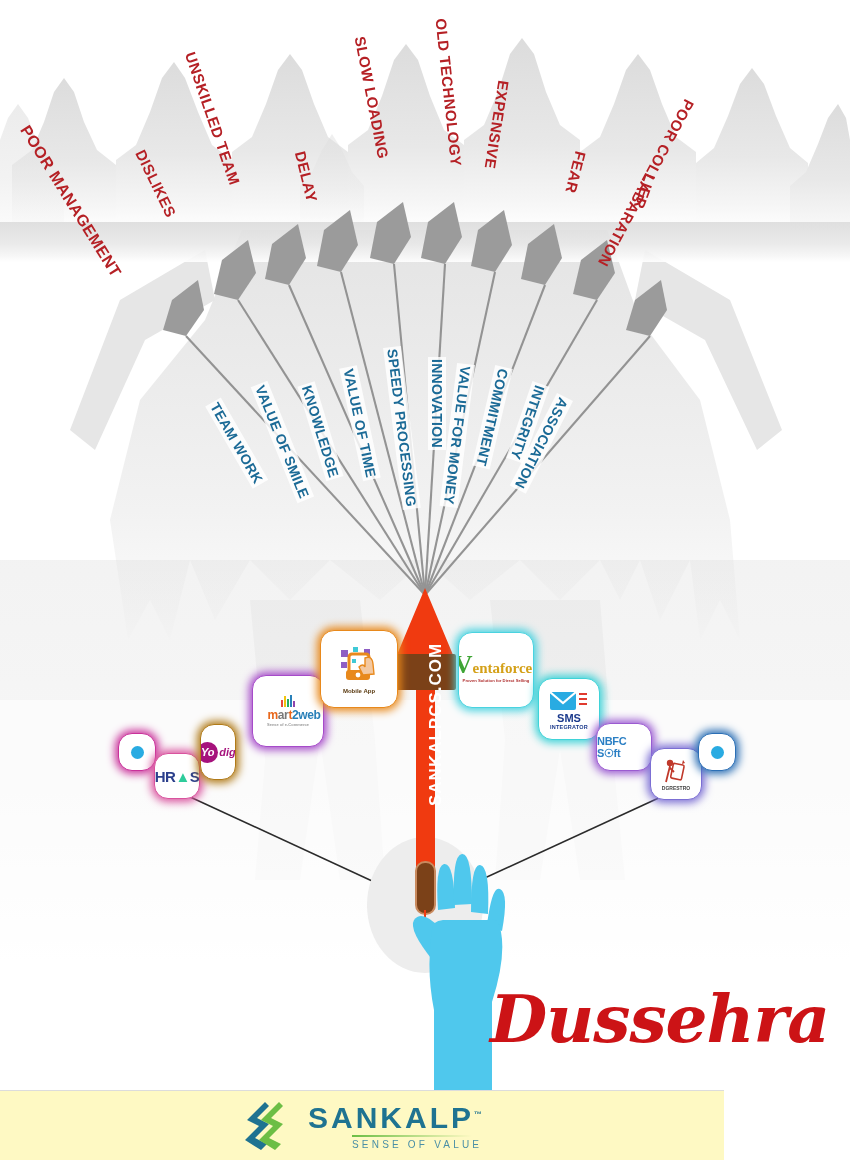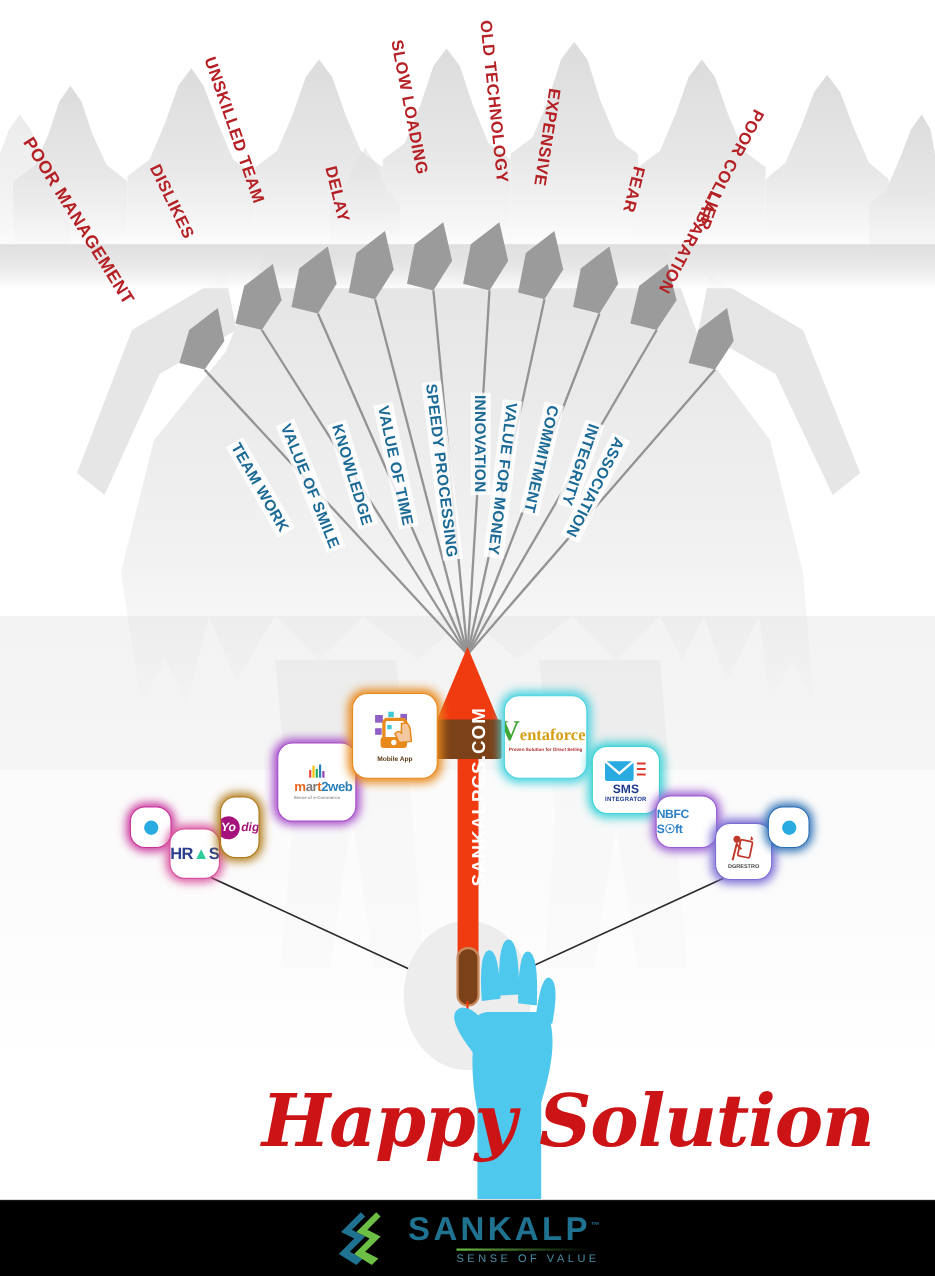--- a/index.html
+++ b/index.html
@@ -69,22 +69,22 @@
     color:#CC1316;
     font-family:"DejaVu Serif",serif;
     font-style:italic;
     font-weight:bold;
     font-size:66px;
     letter-spacing:-1px;
   }
 
   
   .footer{
-    position:absolute;left:0;top:1090px;width:850px;height:70px;
-    background:#000000;border-top:1px solid #dcdcdc;
+    position:absolute;left:0;top:1090px;width:724px;height:70px;
+    background:#fef9c3;border-top:1px solid #dcdcdc;
     display:flex;align-items:center;justify-content:center;text-align:right;
   }
   .brand-wrap{display:flex;align-items:center;gap:9px;}
   .brand-txt{display:flex;flex-direction:column;align-items:flex-start;line-height:1;}
   .brand-name{font-size:30px;font-weight:bold;color:#1F7391;letter-spacing:3px;font-family:"Liberation Sans",sans-serif;position:relative;}
   .brand-tm{font-size:8px;vertical-align:super;color:#1F7391;}
   .brand-tag{font-size:10px;color:#4a8fa6;letter-spacing:3.2px;margin-top:3px;margin-left:44px;font-family:"Liberation Sans",sans-serif;}
   .brand-rule{height:2px;width:120px;margin-left:44px;margin-top:2px;
     background:linear-gradient(90deg,#6CBE45,rgba(108,190,69,0));}
 </style>
@@ -315,22 +315,21 @@
     <g fill="#4FC8ED">
       <path d="M438,910 q-3,-44 6,-46 q10,-2 11,44 z"></path>
       <path d="M454,905 q-2,-50 8,-51 q10,-1 10,50 z"></path>
       <path d="M471,912 q0,-48 9,-47 q10,1 8,49 z"></path>
       <path d="M487,925 q5,-40 13,-36 q9,4 2,42 z"></path>
       <path d="M434,962 q-26,-32 -20,-42 q8,-11 26,8 z"></path>
       <path d="M432,930 q-6,40 2,80 l0,80 l58,0 l0,-88 q14,-44 9,-70 q-2,-16 -14,-12 l-44,0 q-11,1 -11,10 z"></path>
     </g>
   </svg>
 
-  <div class="greet" style="left:238px;top:980px;">Happy</div>
-  <div class="greet" style="left:490px;top:980px;">Solution</div>
+  <div class="greet" style="left:490px;top:980px;">Dussehra</div>
 
   <div class="footer">
     <div class="brand-wrap">
       <svg width="60" height="56" viewBox="0 0 60 56">
         <path d="M26,4 L8,22 L20,28 L6,42 L22,52 L28,46 L16,40 L30,26 L18,20 L30,8 Z" fill="#1F7391"></path>
         <path d="M40,4 L22,22 L34,28 L20,42 L36,52 L42,46 L30,40 L44,26 L32,20 L44,8 Z" fill="#6CBE45"></path>
       </svg>
       <div class="brand-txt">
         <div class="brand-name">
           <span>SANKALP</span><span class="brand-tm">™</span>

